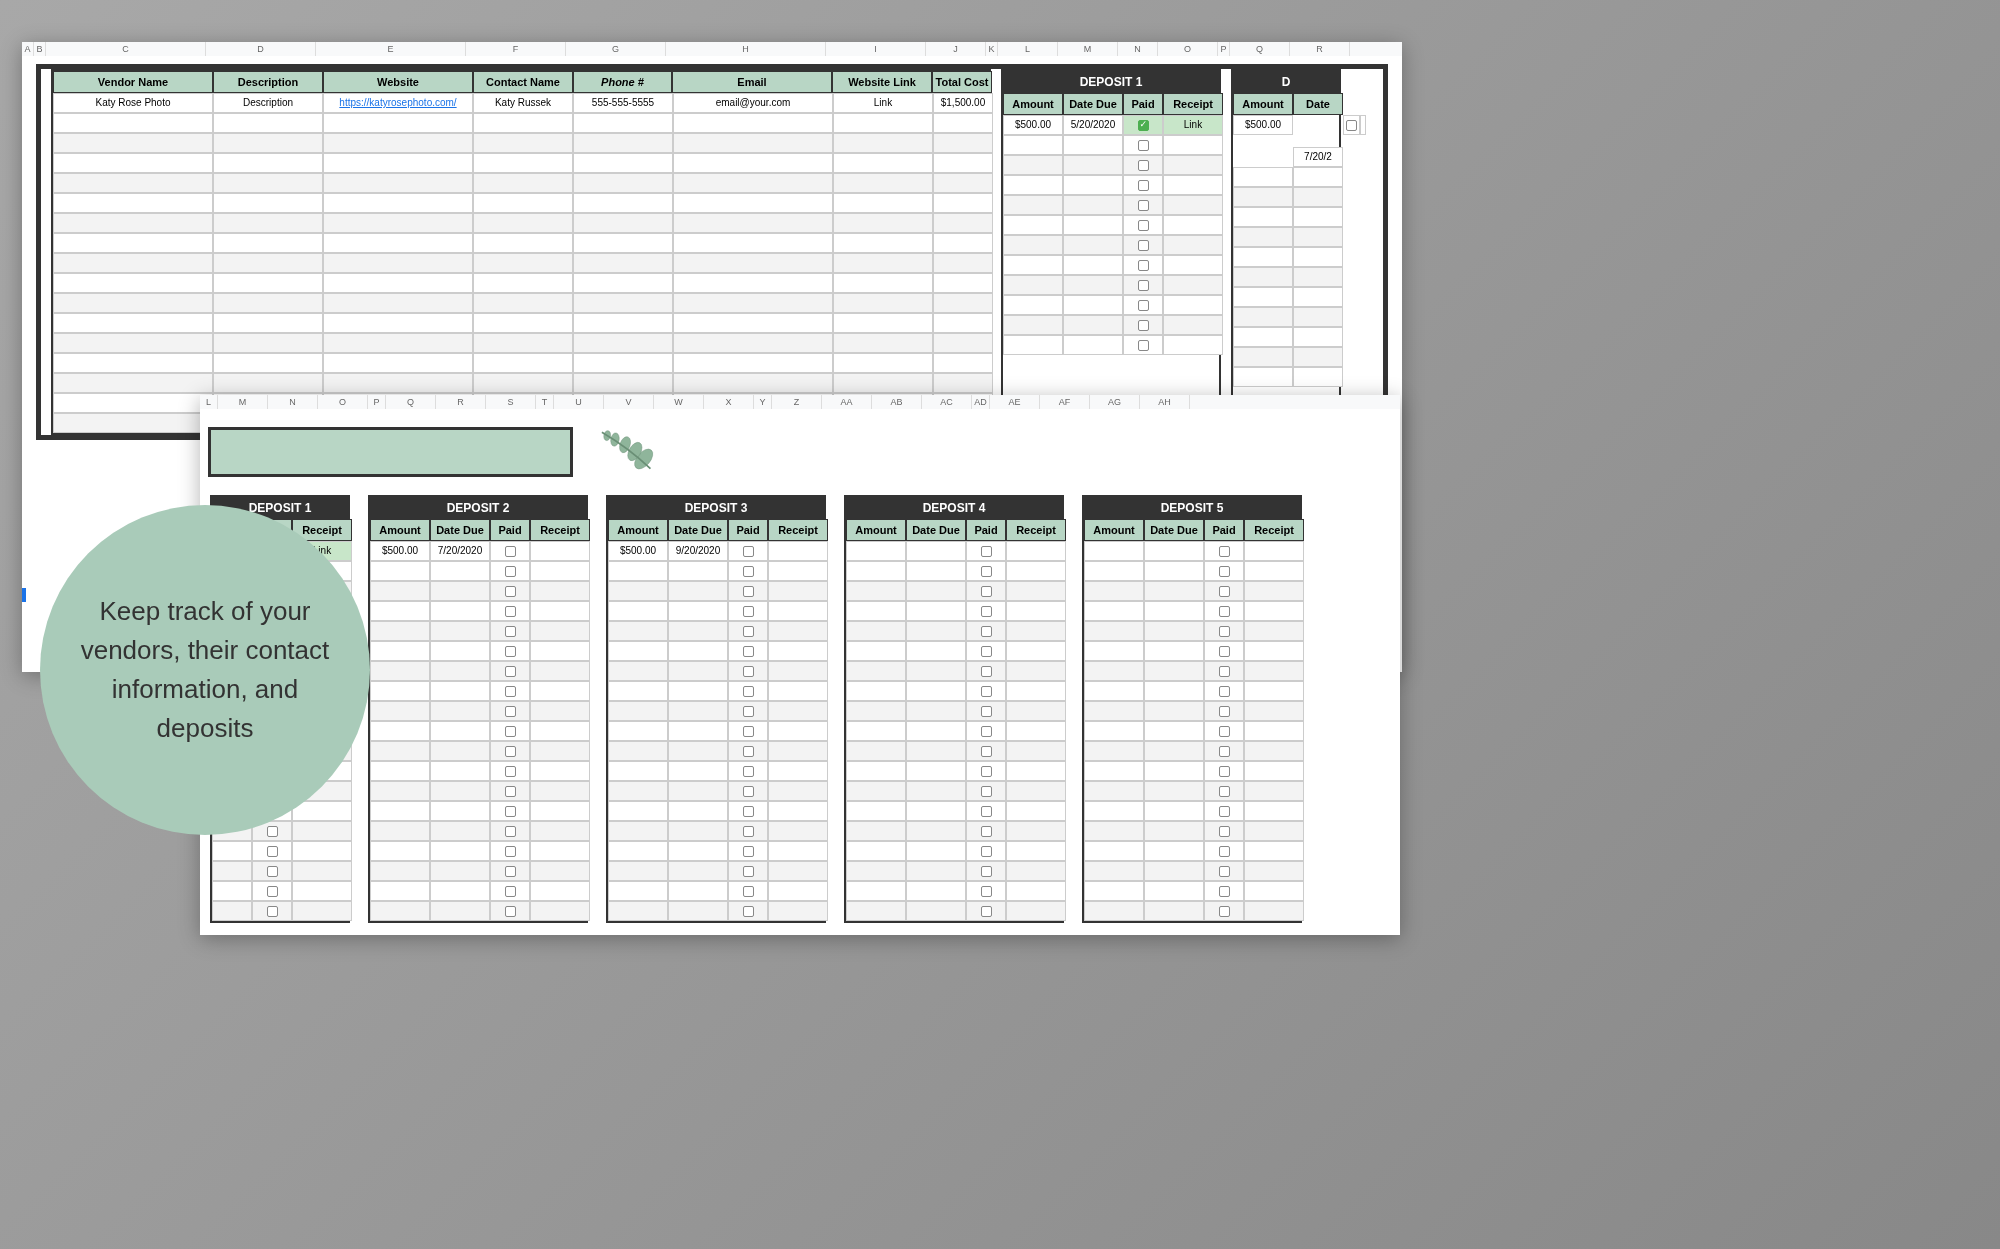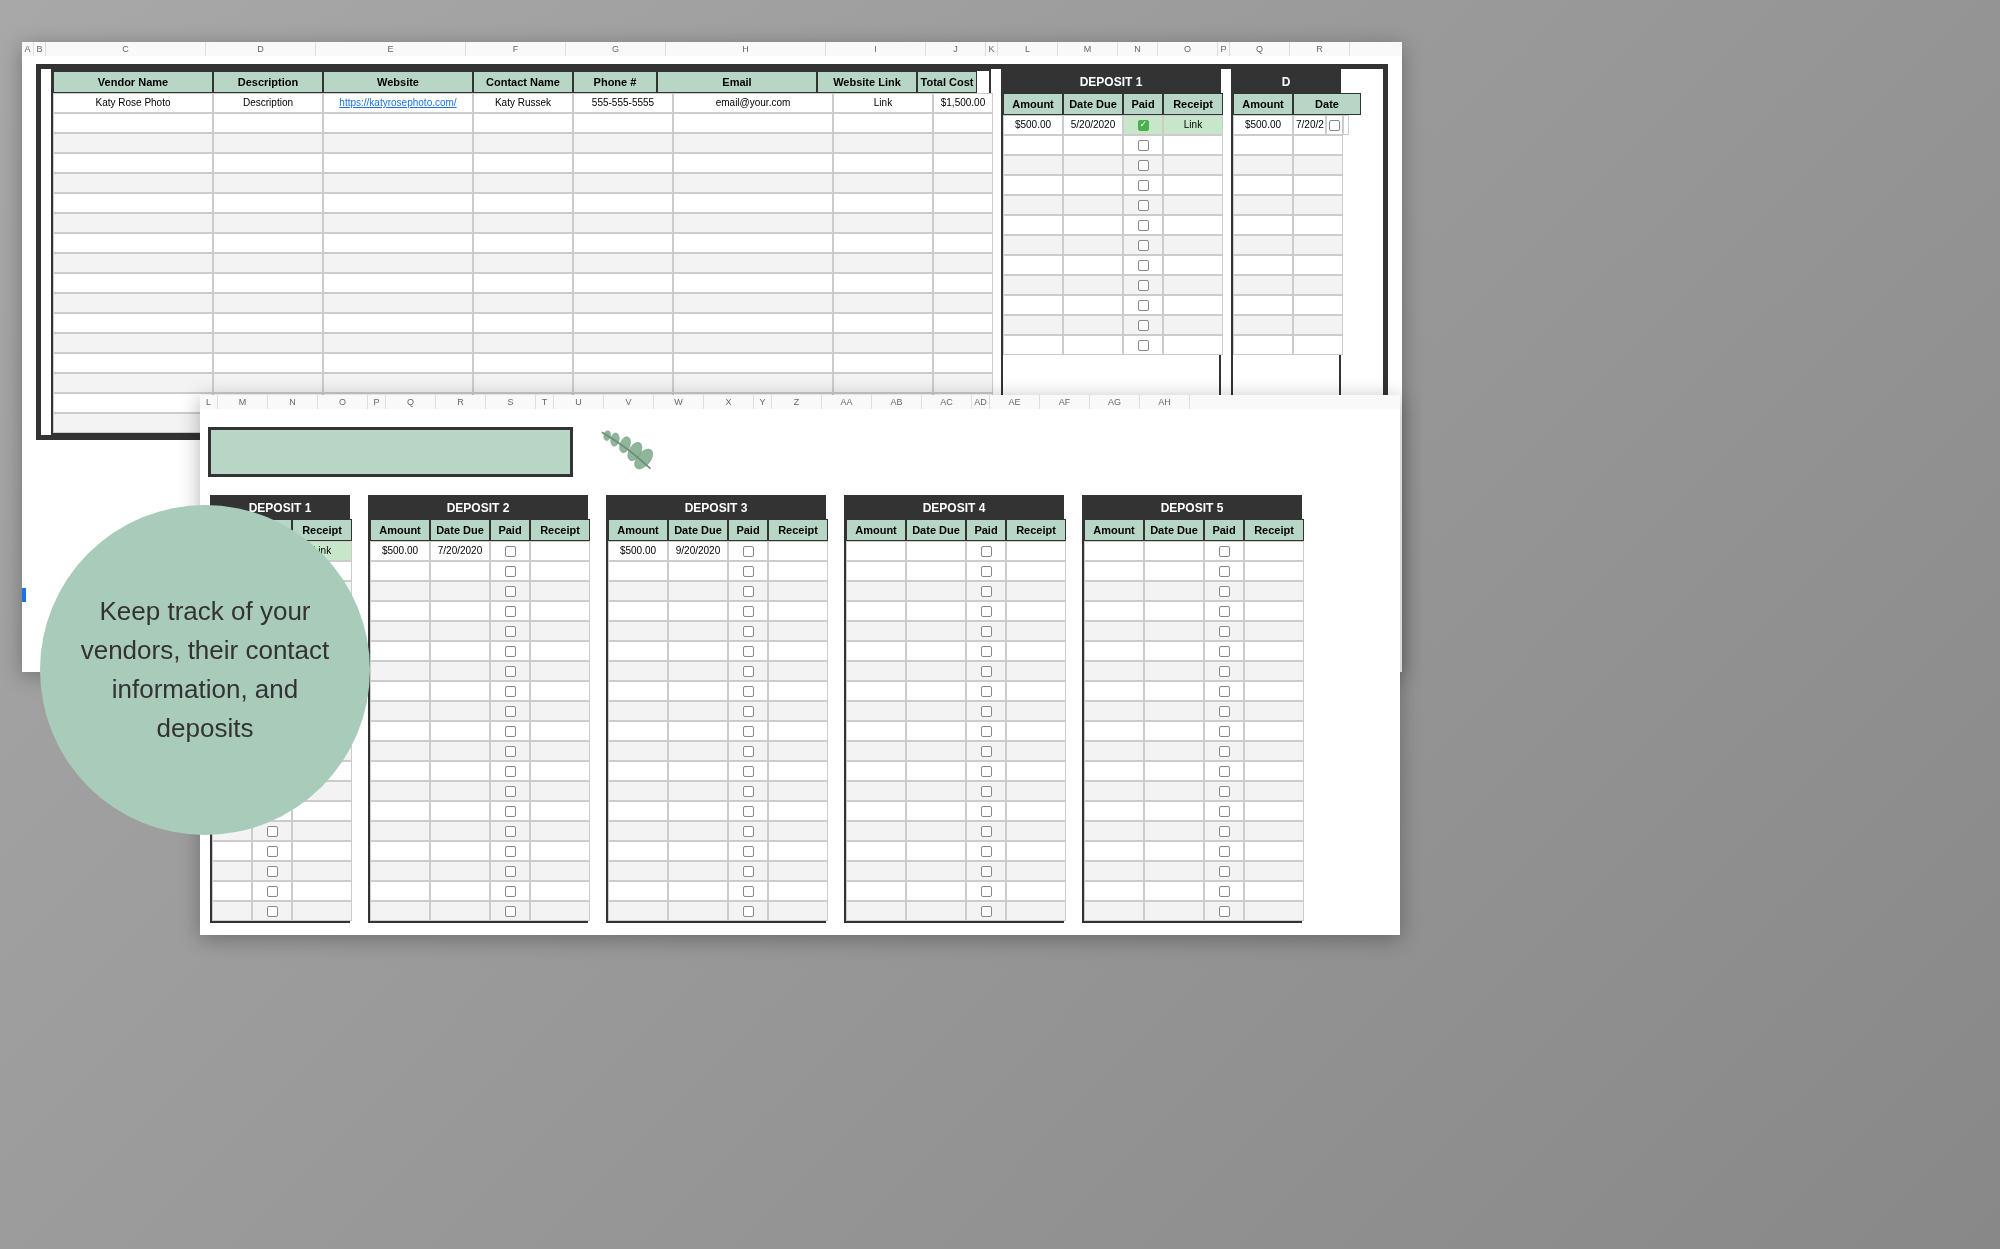--- a/index.html
+++ b/index.html
@@ -148,21 +148,21 @@
     </div>
   <div class="content-area">
     <div class="dark-border">
       <div class="tables-row" id="s1-tables">
           <div class="tbl-group" style="width: 940px;">
             <div class="sub-hdr-row">
               <div class="sub-hdr" style="width: 160px;">Vendor Name</div>
               <div class="sub-hdr" style="width: 110px;">Description</div>
               <div class="sub-hdr" style="width: 150px;">Website</div>
               <div class="sub-hdr" style="width: 100px;">Contact Name</div>
-              <div class="sub-hdr" style="width: 84px;">Phone #</div>
+              <div class="sub-hdr" style="width: 99px; font-style: italic;">Phone #</div>
               <div class="sub-hdr" style="width: 160px;">Email</div>
               <div class="sub-hdr" style="width: 100px;">Website Link</div>
               <div class="sub-hdr" style="width: 60px;">Total Cost</div>
             </div>
             <div class="data-row">
               <div class="data-cell" style="width: 160px;">Katy Rose Photo</div>
               <div class="data-cell" style="width: 110px;">Description</div>
               <div class="data-cell link" style="width: 150px;">https://katyrosephoto.com/</div>
               <div class="data-cell" style="width: 100px;">Katy Russek</div>
               <div class="data-cell" style="width: 100px;">555-555-5555</div>
@@ -409,25 +409,25 @@
               <div class="data-cell" style="width: 60px;"></div>
               <div class="data-cell" style="width: 60px;"></div>
               <div class="data-cell" style="width: 40px;"><span class="chk"></span></div>
               <div class="data-cell" style="width: 60px;"></div>
             </div>
           </div>
           <div class="tbl-group" style="width: 110px;">
             <div class="section-hdr">D</div>
             <div class="sub-hdr-row">
               <div class="sub-hdr" style="width: 60px;">Amount</div>
-              <div class="sub-hdr" style="width: 68px;">Date</div>
+              <div class="sub-hdr" style="width: 50px;">Date</div>
             </div>
             <div class="data-row">
               <div class="data-cell" style="width: 60px;">$500.00</div>
-              <div class="data-cell" style="width: 33px;">7/20/2</div>
+              <div class="data-cell" style="width: 50px; margin-top: 32px;">7/20/2</div>
               <div class="data-cell"><span class="chk"></span></div>
               <div class="data-cell"></div>
             </div>
             <div class="data-row">
               <div class="data-cell" style="width: 60px;"></div>
               <div class="data-cell" style="width: 50px;"></div>
             </div>
             <div class="data-row alt">
               <div class="data-cell" style="width: 60px;"></div>
               <div class="data-cell" style="width: 50px;"></div>

